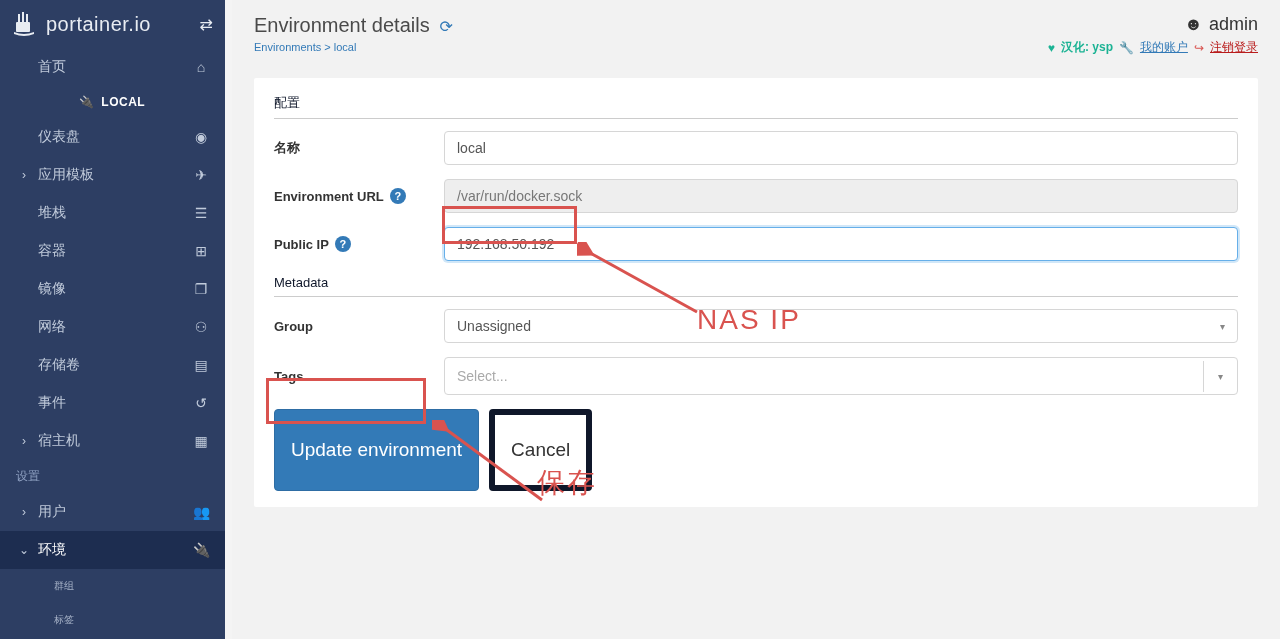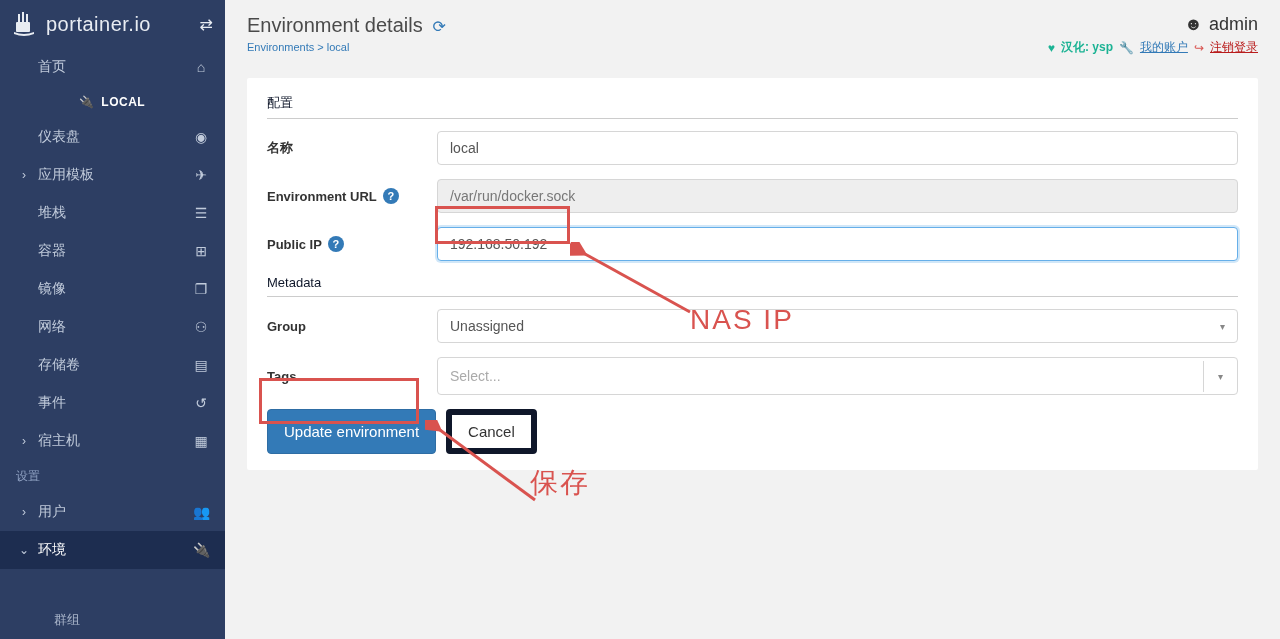--- a/index.html
+++ b/index.html
@@ -9,33 +9,33 @@
 
 .sidebar { width: 225px; background: #2d3e63; color: #c1cbdb; display: flex; flex-direction: column; flex-shrink: 0; }
 .logo-row { display: flex; align-items: center; padding: 8px 12px 8px 8px; height: 48px; }
 .logo { display: flex; align-items: center; flex: 1; }
 .logo-mark { width: 32px; height: 32px; margin-right: 6px; position: relative; }
 .logo-text { font-size: 20px; font-weight: 400; color: #e8ecf2; letter-spacing: 0.5px; }
 .collapse-icon { color: #e8ecf2; font-size: 16px; }
 
 .nav { flex: 1; display: flex; flex-direction: column; overflow: hidden; }
 .nav-item { display: flex; align-items: center; padding: 10px 16px; color: #c1cbdb; cursor: pointer; font-size: 14px; }
-.nav-item.sub { padding-left: 48px; font-size: 13px; color: #a8b4c9; margin-top: 32px; }
+.nav-item.sub { padding-left: 48px; font-size: 10px; color: #a8b4c9; }
 .nav-item.active { background: #1d2d50; color: #fff; }
 .chevron { width: 16px; text-align: center; font-size: 12px; color: #c1cbdb; }
 .nav-label { flex: 1; margin-left: 6px; }
 .nav-icon { width: 16px; text-align: center; font-size: 14px; }
 
 .env-header { display:flex; align-items:center; justify-content:center; padding: 9px 16px; color: #fff; font-size: 12px; font-weight: 700; letter-spacing: 0.5px; }
 .plug-icon { margin-right: 6px; }
 
 .settings-label { padding: 8px 16px; color: #8fa1c2; font-size: 12px; }
 
 
-.main { flex: 1; display: flex; flex-direction: column; background: #f2f2f2; overflow: hidden; }
+.main { flex: 1; display: flex; flex-direction: column; background: #f2f2f2; overflow: hidden; margin-left: 7px; }
 .header { padding: 14px 22px 4px 22px; display: flex; align-items: flex-start; justify-content: space-between; }
 .title-block h1 { font-size: 20px; color: #4a4a4a; font-weight: 400; display: inline-block; margin-right: 6px; }
 .refresh-icon { color: #337ab7; font-size: 16px; cursor: pointer; }
 .breadcrumb { font-size: 11px; color: #337ab7; margin-top: 4px; }
 .breadcrumb .sep { color: #337ab7; margin: 0 3px; }
 .user-col { text-align: right; }
 .user-top { font-size: 18px; color: #333; display: flex; align-items: center; justify-content: flex-end; gap: 6px; }
 .user-links { font-size: 12px; margin-top: 4px; display: flex; gap: 6px; justify-content: flex-end; align-items: center; }
 .link-teal { color: #1cb394; font-weight: 600; }
 .link-blue { color: #337ab7; text-decoration: underline; }
@@ -49,21 +49,21 @@
 .form-input { flex: 1; padding: 8px 12px; border: 1px solid #d6d6d6; border-radius: 4px; font-size: 14px; color: #555; }
 .form-input[readonly] { background: #eee; color: #777; }
 .form-input.focus { border-color: #66afe9; box-shadow: 0 0 0 2px rgba(102,175,233,0.3); }
 .form-select { flex: 1; padding: 8px 12px; border: 1px solid #d6d6d6; border-radius: 4px; font-size: 14px; color: #555; background: #fff; position: relative; }
 .select-caret { position: absolute; right: 12px; top: 50%; transform: translateY(-50%); font-size: 10px; color: #888; }
 .tag-select { flex: 1; display: flex; align-items: center; border: 1px solid #d6d6d6; border-radius: 4px; }
 .tag-body { flex: 1; padding: 10px 12px; color: #aaa; font-size: 14px; }
 .tag-caret { padding: 10px 14px; border-left: 1px solid #d6d6d6; color: #888; font-size: 10px; }
 
 .buttons { margin-top: 12px; display: flex; gap: 10px; }
-.btn { padding: 8px 16px; border-radius: 4px; font-size: 15px; cursor: pointer; border: 1px solid transparent; }
+.btn { padding: 24px 16px; border-radius: 4px; font-size: 19px; cursor: pointer; border: 1px solid transparent; }
 .btn-primary { background: #337ab7; color: #fff; border-color: #2e6da4; }
 .btn-default { background: #fff; color: #333; border: 6px solid #0f172a; }
 
 
 .anno { position: absolute; pointer-events: none; }
 .red-box { border: 3px solid #d9534f; }
 .anno-text { color: #d9534f; font-size: 28px; font-weight: 400; font-family: "SimHei", Arial, sans-serif; letter-spacing: 2px; white-space: nowrap; }
 .arrow-svg { position: absolute; }
 
 .panel-wrap { position: relative; flex: 1; }

